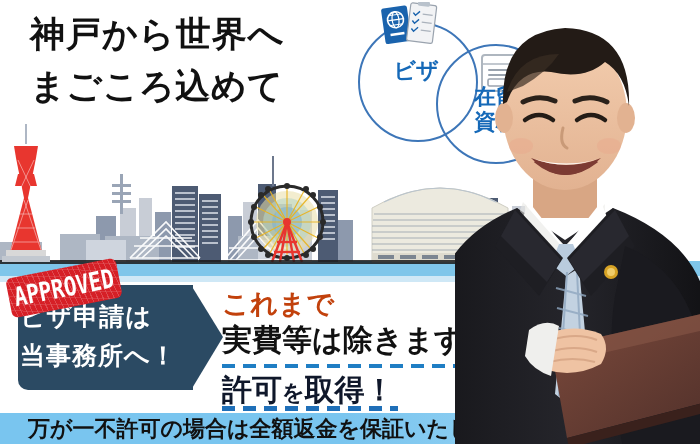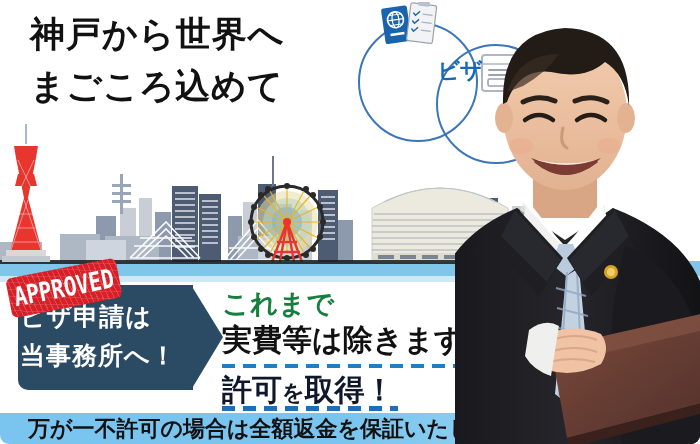--- a/index.html
+++ b/index.html
@@ -7,21 +7,20 @@
   body{
     font-family:"DejaVu Sans","Liberation Sans",sans-serif;
     -webkit-font-smoothing:antialiased;
   }
   #banner{
     position:relative;
     width:700px;height:444px;
     overflow:hidden;
     background:#ffffff;
     box-sizing:border-box;
-    border-radius:9px;
   }
 
   
   .headline{
     position:absolute;
     left:30px; top:8px;
     width:380px;
     color:#111111;
     font-weight:700;
     font-size:35px;
@@ -44,21 +43,20 @@
   .circ.c2{left:84px;top:30px;width:116px;height:116px;}
   .venn-label{
     position:absolute;
     color:#1569b8;
     font-weight:700;
     font-size:22px;
     line-height:25px;
     text-align:center;
     letter-spacing:0px;
     white-space:nowrap;
-    padding-left:44px;
   }
   .venn-label.v1{left:10px;top:44px;width:108px;}
   .venn-label.v2{left:90px;top:70px;width:108px;}
 
   
   .icon-visa{position:absolute;left:24px;top:-12px;width:64px;height:56px;}
   .icon-card{position:absolute;left:128px;top:38px;width:62px;height:44px;}
 
   
   .city{
@@ -117,21 +115,21 @@
     position:absolute;left:0;top:0;width:112px;height:40px;
     opacity:.35;
     background:
       repeating-linear-gradient(76deg, rgba(255,255,255,.55) 0 1px, rgba(255,255,255,0) 1px 5px),
       repeating-linear-gradient(12deg, rgba(255,255,255,.35) 0 1px, rgba(255,255,255,0) 1px 7px);
   }
 
   
   .msg{position:absolute;left:222px;top:286px;width:400px;z-index:24;}
   .msg .m1{
-    color:#15803d;font-weight:700;font-size:27px;line-height:35px;
+    color:#c2410c;font-weight:700;font-size:27px;line-height:35px;
     letter-spacing:0.5px;white-space:nowrap;
   }
   .msg .m2{
     color:#111;font-weight:700;font-size:30px;line-height:38px;
     letter-spacing:0px;white-space:nowrap;
   }
   .msg .m2 .small{font-size:22px;}
   .dash{
     margin:2px 0 3px 0;width:292px;height:4px;
     background:repeating-linear-gradient(to right,#1f7ec4 0 13px, rgba(0,0,0,0) 13px 21px);

